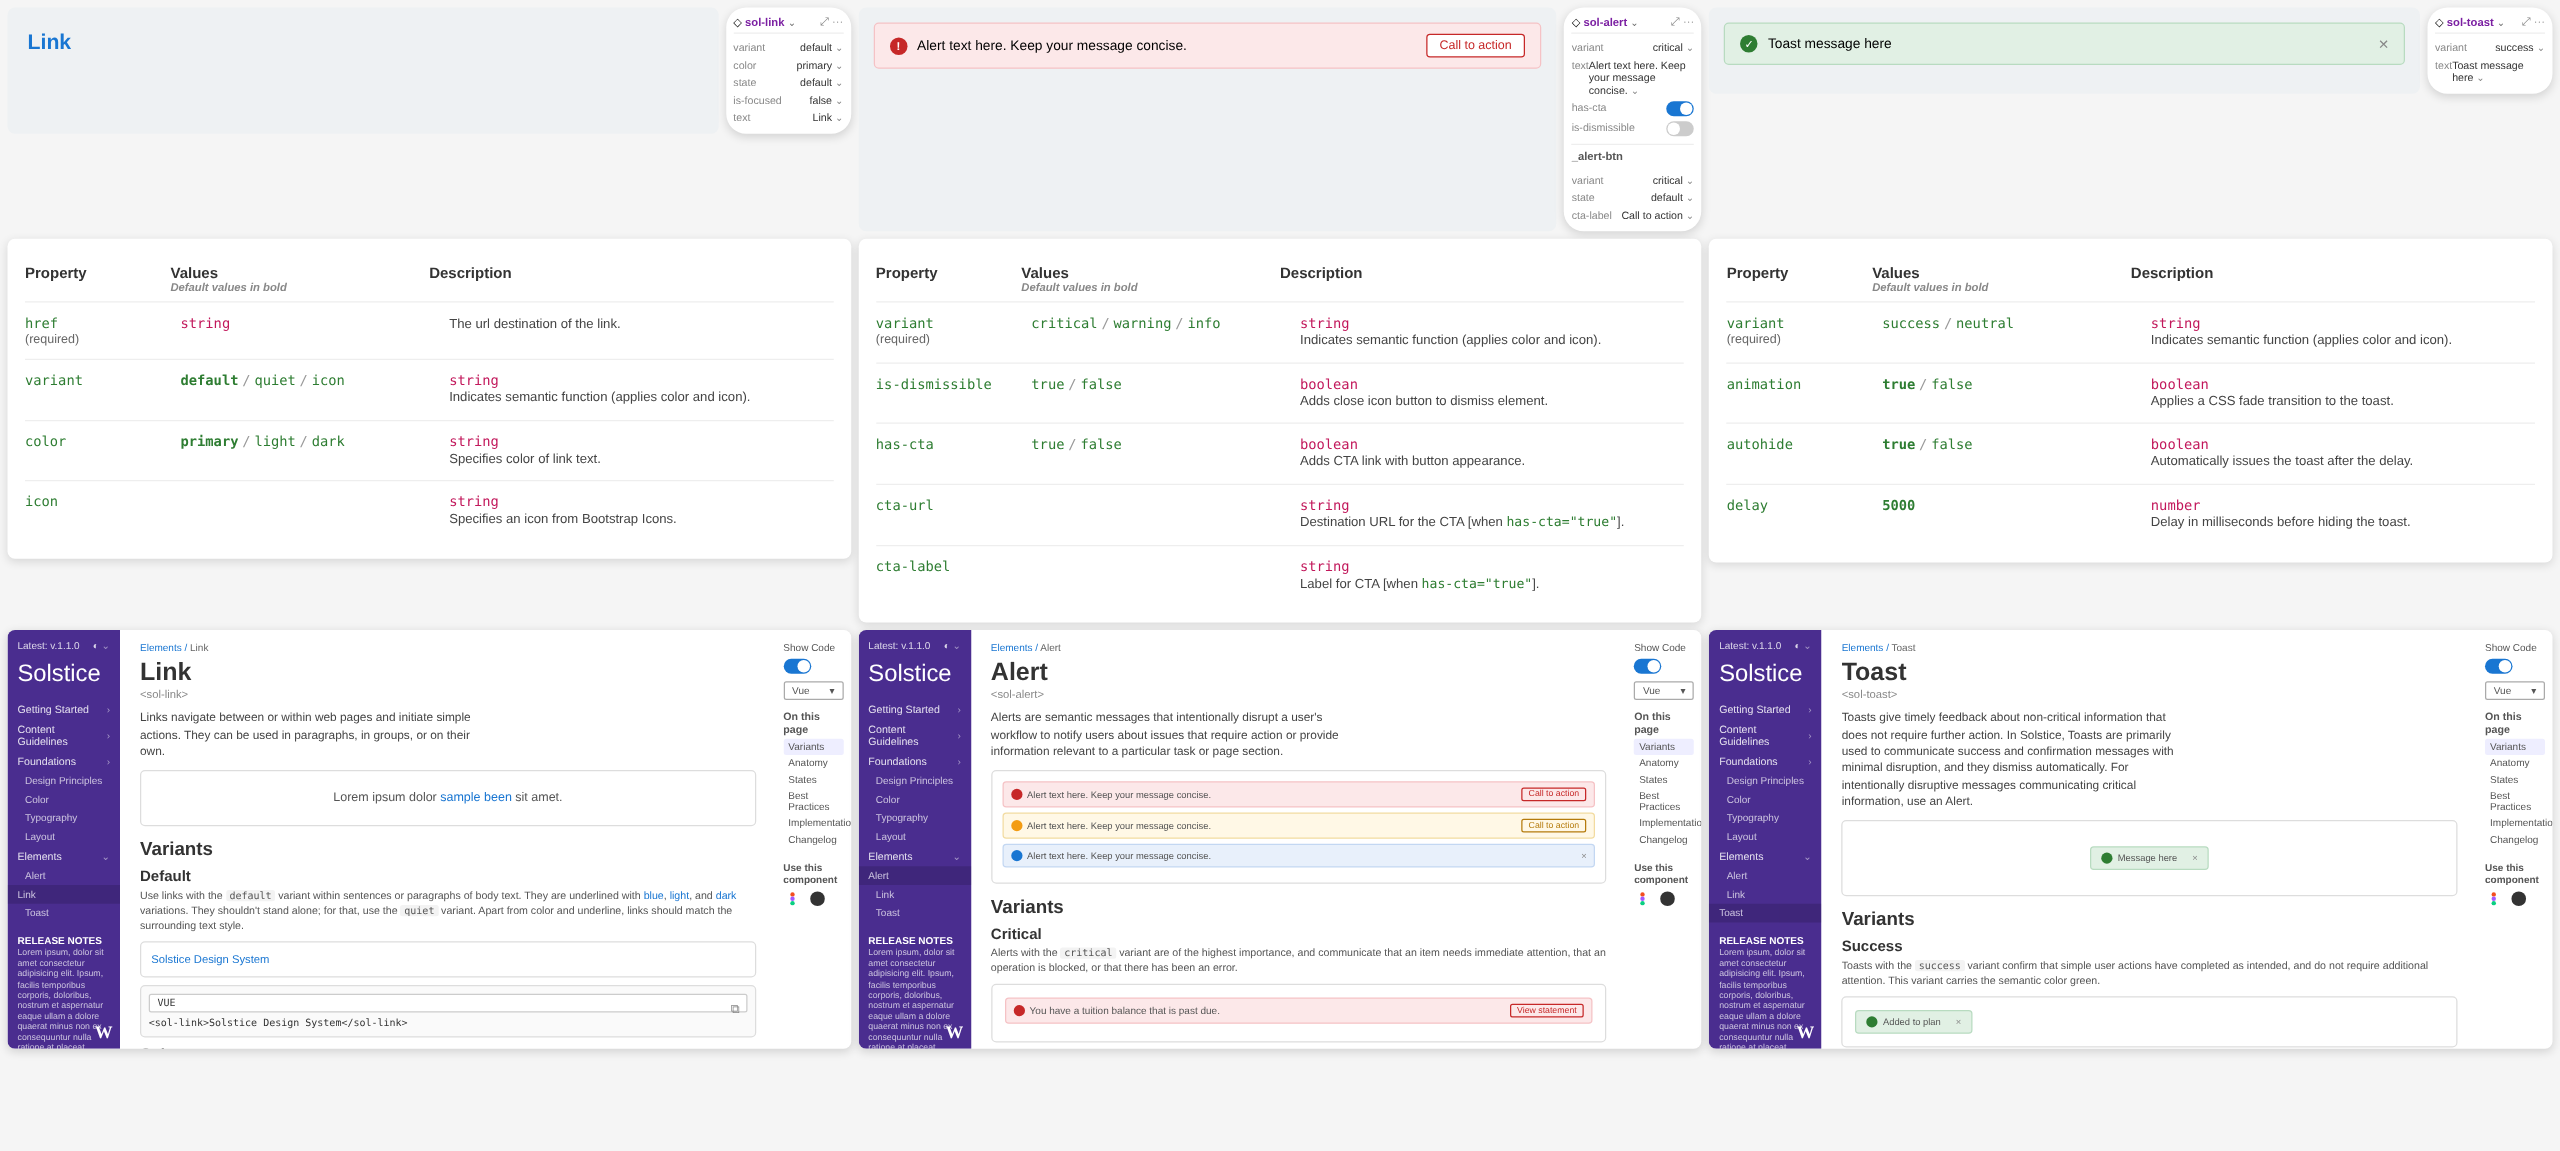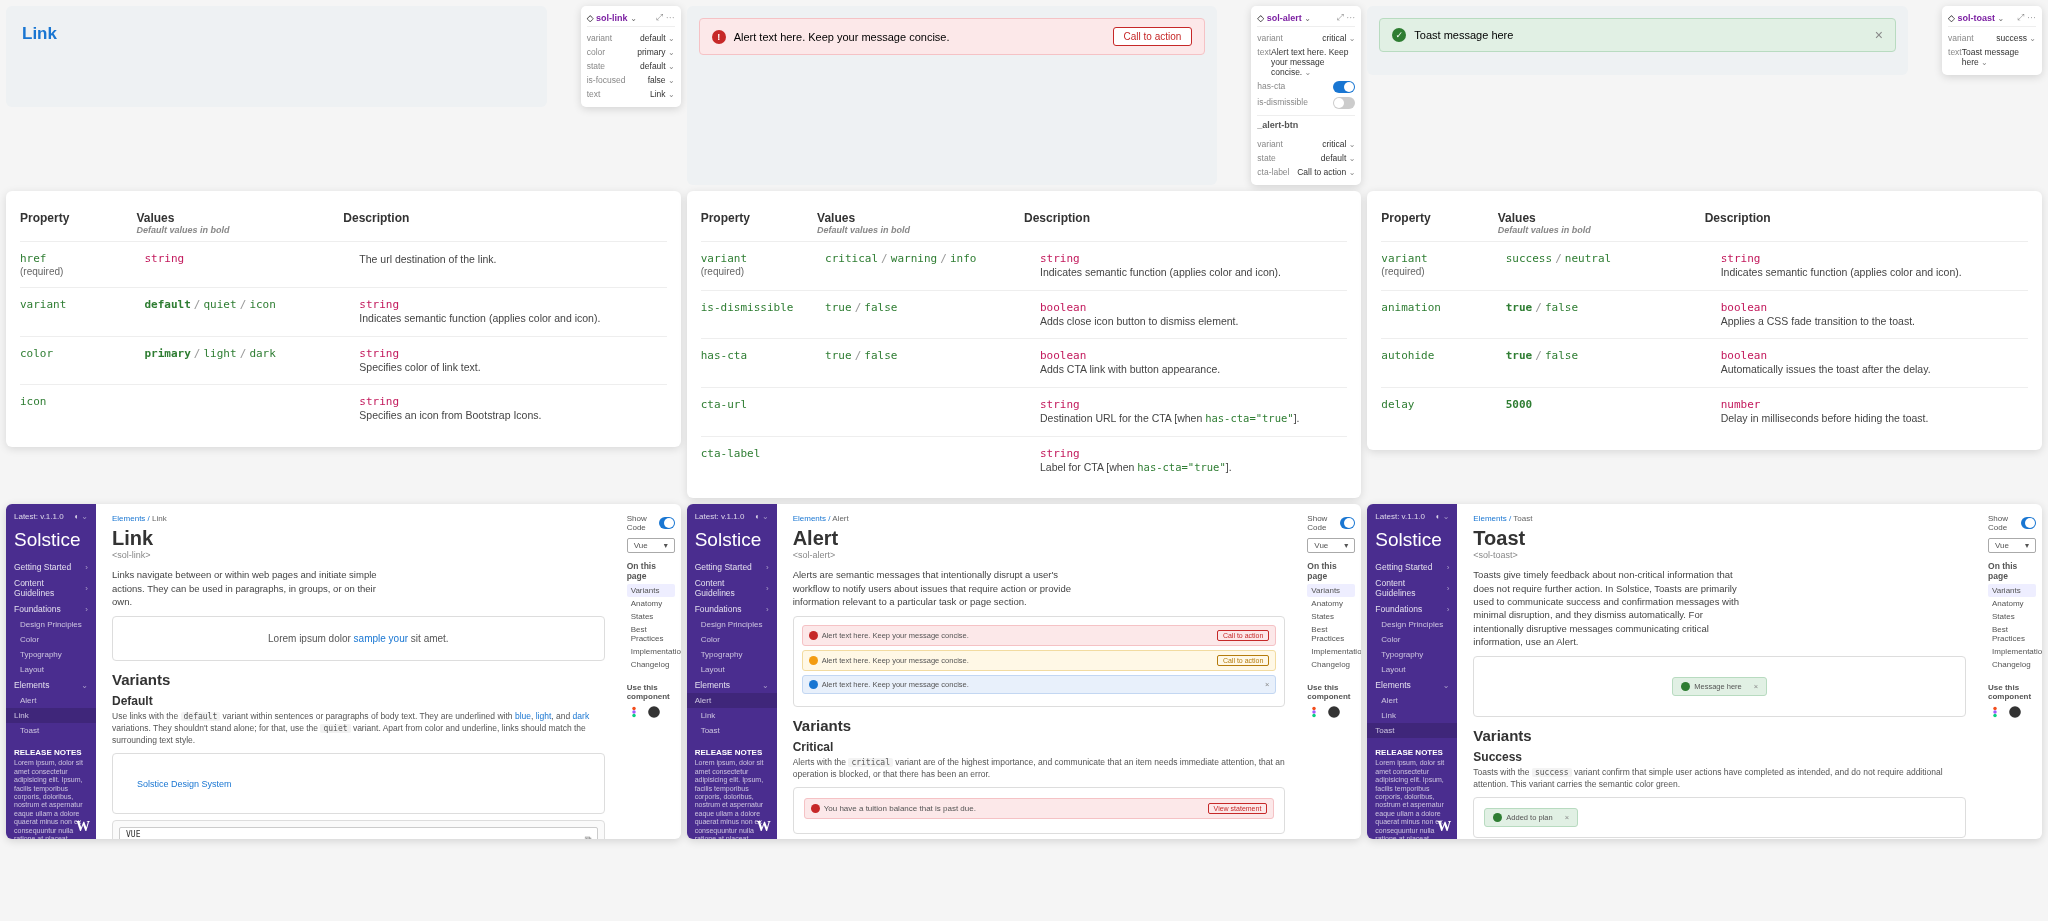--- a/index.html
+++ b/index.html
@@ -1,21 +1,21 @@
 <!DOCTYPE html>
 <html><head>
 <meta charset="utf-8">
 <style>
 * { box-sizing: border-box; margin: 0; padding: 0; }
 body { font-family: -apple-system, "Helvetica Neue", Arial, sans-serif; background: #f5f5f5; padding: 6px; }
 .row { display: flex; gap: 6px; margin-bottom: 6px; align-items: flex-start;}
 .spec-card { background: #fff; border-radius: 6px; box-shadow: 0 2px 8px rgba(0,0,0,0.12); padding: 14px; flex: 1; font-size: 11px;}
 .preview-card { background: #eef1f3; border-radius: 6px; padding: 18px 16px; }
 .link-text { color: #1976d2; font-size: 17px; font-weight: 600;}
-.inspect { background: #fff; border-radius: 5px; box-shadow: 0 2px 8px rgba(0,0,0,0.14); font-size: 9px; width: 100px; padding: 6px; margin-left: 28px;}
+.inspect { background: #fff; border-radius: 16px; box-shadow: 0 2px 8px rgba(0,0,0,0.14); font-size: 9px; width: 100px; padding: 6px;}
 .inspect-hdr { display:flex; align-items:center; justify-content:space-between; margin-bottom:4px; padding-bottom:3px; border-bottom:1px solid #eee;}
 .inspect-hdr .nm { color:#7b1fa2; font-weight:600; font-size: 9px;}
 .inspect-row { display:flex; justify-content:space-between; padding:2px 0; font-size: 8.5px; color:#444;}
 .inspect-row .k { color:#888; }
 .inspect-row .v { color:#333; }
 .prop-hdr { display:flex; font-weight:700; font-size:12px; color:#333; padding:6px 0; }
 .prop-sub { font-size:9px; font-style:italic; color:#888; }
 .prop-row { display:flex; border-top:1px solid #eee; padding:10px 0; font-size:11px; gap:8px;}
 .c1 { width:18%; } .c2 { width:32%; } .c3 { flex:1; }
 .t-prop { color:#2e7d32; font-family:monospace;}
@@ -55,21 +55,21 @@
 .lead { font-size:9.5px; color:#444; margin:8px 0; max-width:280px; line-height:1.4;}
 .demo-box { border:1px solid #ddd; border-radius:4px; padding:16px; text-align:center; font-size:10px; color:#555; margin:6px 0;}
 .h2 { font-size:15px; font-weight:700; margin:10px 0 4px;}
 .h3 { font-size:12px; font-weight:700; margin:6px 0 3px;}
 .body-txt { font-size:8.5px; color:#555; line-height:1.4;}
 .code-chip{font-family:monospace;background:#f3f3f3;padding:0 3px;border-radius:2px;font-size:8px;}
 .codeblock{border:1px solid #ddd;border-radius:4px;font-family:monospace;font-size:8px;padding:6px;background:#fafafa;margin-top:4px;position:relative;}
 .codeblock .sel{border:1px solid #ccc;padding:2px 6px;border-radius:2px;font-size:8px;display:inline-block;margin-bottom:4px;background:#fff;width:100%;position:relative;}
 .copy-ic{position:absolute;right:5px;top:6px;color:#888;font-size:10px;}
 .rside { width:60px; padding:10px 6px; font-size:8px; color:#555;}
-.rside .sc{display:flex;align-items:center;gap:4px;margin-bottom:6px;}
+.rside .sc{display:flex;gap:4px;margin-bottom:6px;flex-direction:column;}
 .sel-small{border:1px solid #aaa;padding:2px 6px;font-size:8px;border-radius:2px;background:#fff;margin-bottom:8px;width:100%;}
 .otp-hdr{font-weight:700;font-size:8.5px;margin-bottom:3px;}
 .otp-item{padding:2px 4px;font-size:8px;color:#555;}
 .otp-item.act{background:#eef;border-radius:2px;}
 .utc{margin-top:12px;font-weight:700;font-size:8px;}
 .iclinks{display:flex;gap:6px;margin-top:4px;}
 .iclinks span{width:14px;height:14px;display:inline-block;}
 .mini-alert{background:#fce8e9;border:1px solid #f5c2c5;border-radius:3px;padding:4px 6px;font-size:7.5px;display:flex;align-items:center;gap:4px;margin-bottom:4px;}
 .mini-alert.warn{background:#fff8e6;border-color:#f2dba0;}
 .mini-alert.info{background:#e8f0fb;border-color:#c3d7f2;}
@@ -316,25 +316,25 @@
           <div class="hdr">RELEASE NOTES</div>
           <p>Lorem ipsum, dolor sit amet consectetur adipisicing elit. Ipsum, facilis temporibus corporis, doloribus, nostrum et aspernatur eaque ullam a dolore quaerat minus non ex consequuntur nulla ratione at placeat maxime!</p>
         </div>
       <span class="wlogo">W</span>
     </div>
     <div class="main">
       <div class="crumb"><span>Elements</span> / <span class="cur">Link</span></div>
       <div class="h1">Link</div>
       <div class="tag">&lt;sol-link&gt;</div>
       <p class="lead">Links navigate between or within web pages and initiate simple actions. They can be used in paragraphs, in groups, or on their own.</p>
-      <div class="demo-box"><span>Lorem ipsum dolor </span><a style="color:#1976d2;">sample your</a><span> sit amet.</span></div>
+      <div class="demo-box"><span>Lorem ipsum dolor </span><a style="color:#1976d2;">sample been</a><span> sit amet.</span></div>
       <div class="h2">Variants</div>
       <div class="h3">Default</div>
       <p class="body-txt">Use links with the <span class="code-chip">default</span> variant within sentences or paragraphs of body text. They are underlined with <span style="color:#1976d2">blue</span>, <span style="color:#1976d2">light</span>, and <span style="color:#1976d2">dark</span> variations. They shouldn't stand alone; for that, use the <span class="code-chip">quiet</span> variant. Apart from color and underline, links should match the surrounding text style.</p>
-      <div class="demo-box" style="text-align:left;padding:24px;"><a style="color:#1976d2;font-size:9px;">Solstice Design System</a></div>
+      <div class="demo-box" style="text-align:left;padding:8px;"><a style="color:#1976d2;font-size:9px;">Solstice Design System</a></div>
       <div class="codeblock"><div class="sel"><span>VUE</span><span class="copy-ic">⧉</span></div><div>&lt;sol-link&gt;Solstice Design System&lt;/sol-link&gt;</div></div>
       <div class="h3">Quiet</div>
 
     </div>
     <div class="rside">
       <div class="sc">
           <span>Show Code</span>
           <span class="toggle"></span>
         </div>
       <div class="sel-small"><span>Vue</span> <span style="float:right;">▾</span></div>

